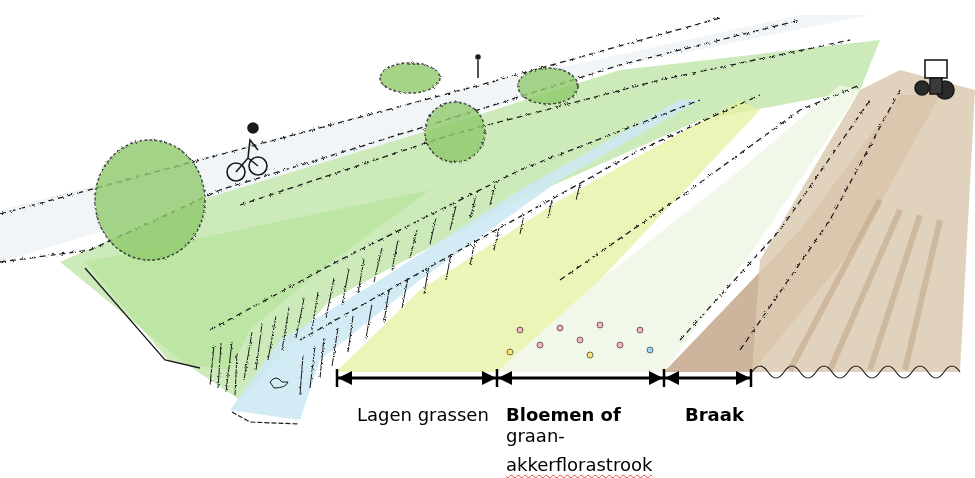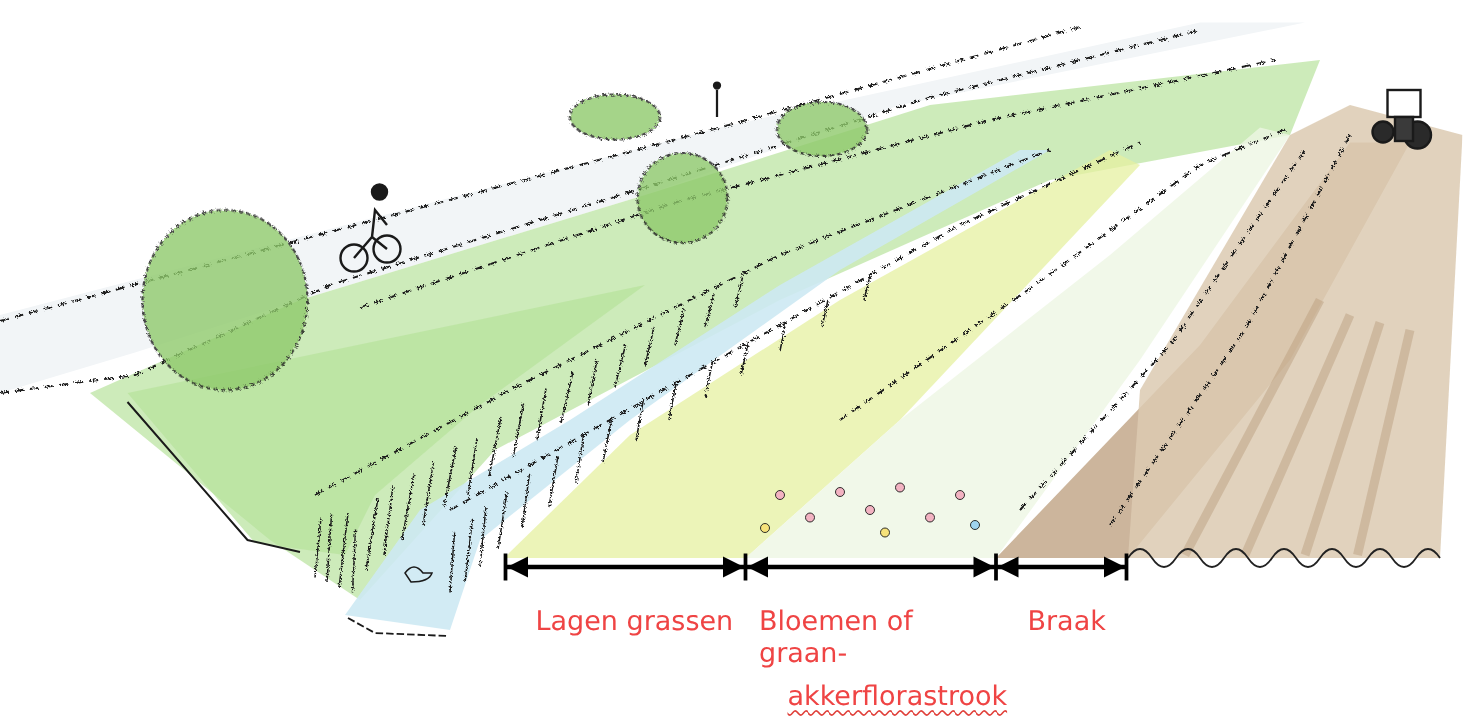--- a/index.html
+++ b/index.html
@@ -1,19 +1,19 @@
 <!DOCTYPE html>
 <html><head>
 <meta charset="utf-8">
 <style>
   html, body { margin: 0; padding: 0; background: #ffffff; }
   body { width: 975px; height: 478px; position: relative; overflow: hidden; font-family: "Liberation Sans", "DejaVu Sans", sans-serif; }
   #scene { position: absolute; left: 0; top: 0; width: 975px; height: 478px; }
-  .label { position: absolute; font-size: 18px; color: #ef4444; line-height: 23px; font-family: "DejaVu Sans", "Liberation Sans", sans-serif; }
-  .squiggle { text-decoration: underline wavy #e0403a; text-decoration-thickness: 1px; text-underline-offset: 3px; margin-left: 19px; }
+  .label { position: absolute; font-size: 18px; color: #000000; line-height: 23px; font-family: "DejaVu Sans", "Liberation Sans", sans-serif; }
+  .squiggle { text-decoration: underline wavy #e0403a; text-decoration-thickness: 1px; text-underline-offset: 3px; }
 </style>
 </head>
 <body>
 
 <svg id="scene" viewBox="0 0 975 478" xmlns="http://www.w3.org/2000/svg">
   <defs>
     <filter id="rough" x="-5%" y="-5%" width="110%" height="110%">
       <feTurbulence type="fractalNoise" baseFrequency="0.9" numOctaves="2" seed="3" result="n"></feTurbulence>
       <feDisplacementMap in="SourceGraphic" in2="n" scale="3"></feDisplacementMap>
     </filter>
@@ -112,16 +112,16 @@
     <polygon points="338,378 352,371 352,385" stroke="none"></polygon>
     <polygon points="496,378 482,371 482,385" stroke="none"></polygon>
     <polygon points="498,378 512,371 512,385" stroke="none"></polygon>
     <polygon points="663,378 649,371 649,385" stroke="none"></polygon>
     <polygon points="665,378 679,371 679,385" stroke="none"></polygon>
     <polygon points="750,378 736,371 736,385" stroke="none"></polygon>
   </g>
 </svg>
 
 <div class="label" style="left:357px; top:403px;">Lagen grassen</div>
-<div class="label" style="left:506px; top:403px;">Bloemen of</div>
+<div class="label" style="left:506px; top:403px;font-weight:bold;">Bloemen of</div>
 <div class="label" style="left:506px; top:424px;">graan-</div>
 <div class="label squiggle" style="left:506px; top:453px;">akkerflorastrook</div>
-<div class="label" style="left:685px; top:403px;">Braak</div>
+<div class="label" style="left:685px; top:403px;font-weight:bold;">Braak</div>
 
 </body></html>

